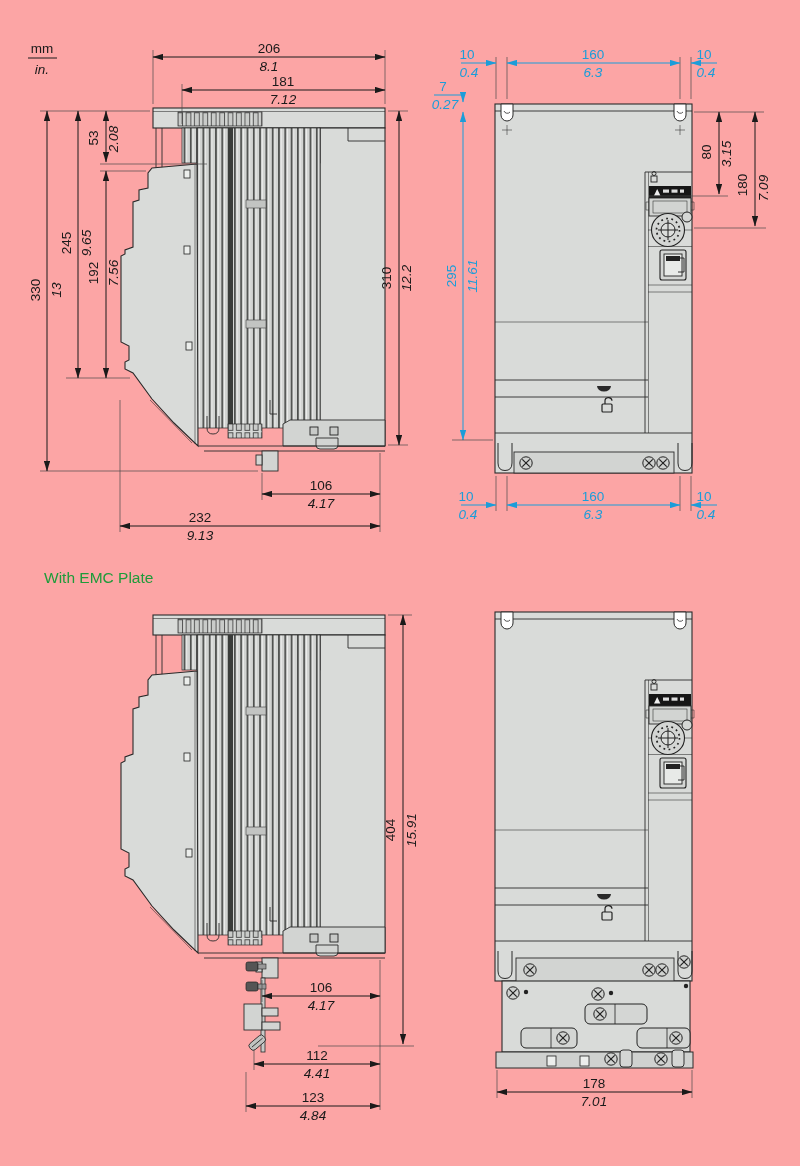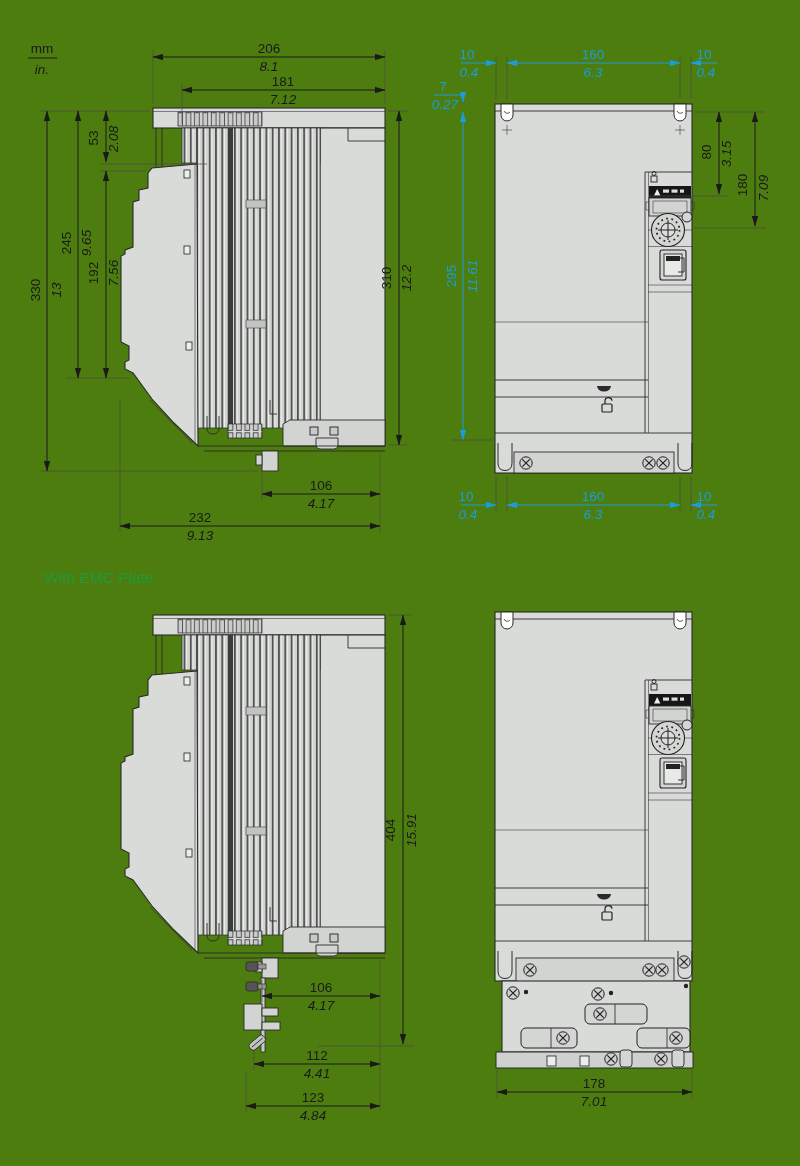--- a/index.html
+++ b/index.html
@@ -1,16 +1,16 @@
 <!DOCTYPE html>
 <html><head>
 <meta charset="utf-8">
 <style>
   html,body{margin:0;padding:0;background:#ffffff;}
-  .stage{position:relative;width:800px;height:1166px;background:#4d7c0f;overflow:hidden;}
+  .stage{position:relative;width:800px;height:1166px;background:#fca5a5;overflow:hidden;}
   svg{position:absolute;left:0;top:0;}
   text{font-family:"Liberation Sans",sans-serif;}
   .tm{font-size:13.5px;fill:#1a1a1a;text-anchor:middle;}
   .ti{font-style:italic;}
   .tb{fill:#1b9dd9;}
   .gt{font-size:15.5px;fill:#1e9b3a;}
   .ul{font-size:13.5px;fill:#1a1a1a;text-anchor:middle;}
   .dl{stroke:#1a1a1a;stroke-width:1;fill:none;}
   .dlb{stroke:#1b9dd9;stroke-width:1;fill:none;}
   .xl{stroke:#4a4a4a;stroke-width:0.7;fill:none;}

